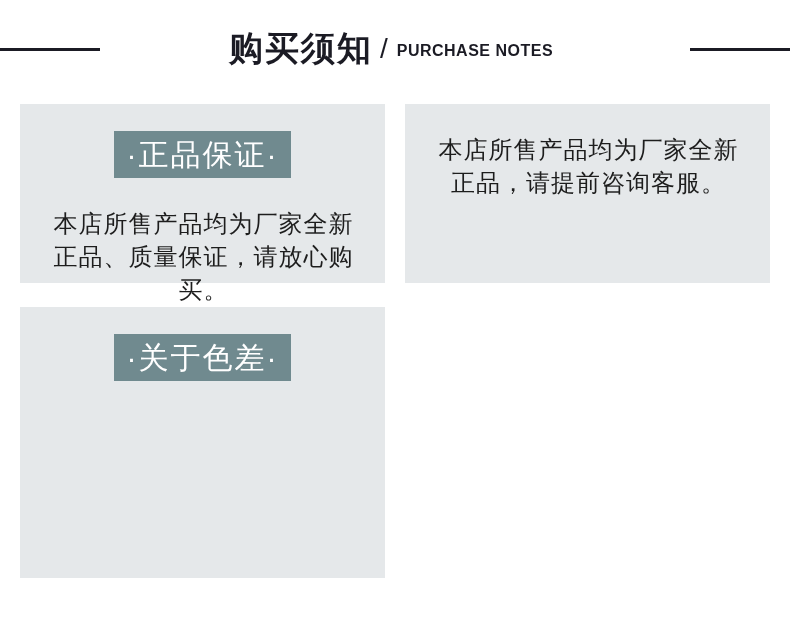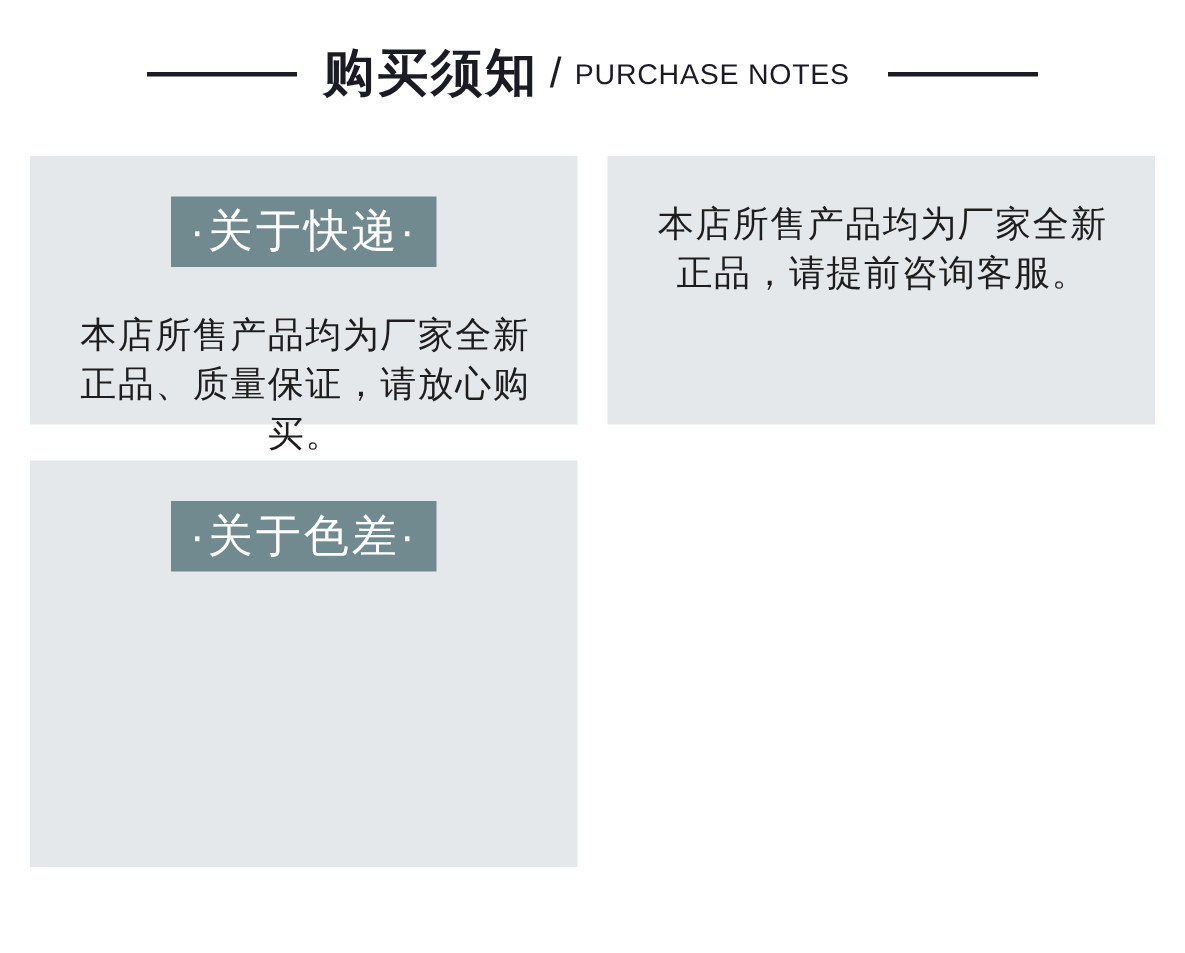--- a/index.html
+++ b/index.html
@@ -16,21 +16,21 @@
     height: 635px;
     overflow: hidden;
     font-family: "Liberation Sans", "DejaVu Sans", sans-serif;
   }
   .page { width: 790px; height: 635px; background: #ffffff; }
 
   
   .header {
     display: flex;
     align-items: center;
-    justify-content: center;
+    justify-content: space-between;
     padding-top: 24px;
     height: 74px;
   }
   .rule {
     width: 100px;
     height: 3px;
     background: var(--ink);
   }
   .rule-left { margin-right: 17px; }
   .rule-right { margin-left: 25px; }
@@ -45,22 +45,22 @@
     color: var(--ink);
     letter-spacing: 2px;
   }
   .title-slash {
     font-size: 28px;
     font-weight: 500;
     color: var(--ink);
     margin: 0 9px 0 7px;
   }
   .title-en {
-    font-size: 19px;
-    font-weight: normal;
+    font-size: 16px;
+    font-weight: bold;
     color: var(--ink);
     letter-spacing: 0.5px;
     padding-top: 4px;
   }
 
   
   .grid {
     display: grid;
     grid-template-columns: 1fr 1fr;
     grid-template-rows: 179px 271px;
@@ -104,21 +104,21 @@
       <span class="title-cn">购买须知</span>
       <span class="title-slash">/</span>
       <span class="title-en">PURCHASE NOTES</span>
     </div>
     <span class="rule rule-right"></span>
   </header>
 
   <main class="grid">
 
     <section class="card">
-      <div class="badge">·关于快递·</div>
+      <div class="badge">·正品保证·</div>
       <p class="card-body">本店所售产品均为厂家全新正品、质量保证，请放心购买。</p>
     </section>
 
     <section class="card">
       <p class="card-body">本店所售产品均为厂家全新正品，请提前咨询客服。</p>
     </section>
 
     <section class="card">
       <div class="badge">·关于色差·</div>
     </section>

